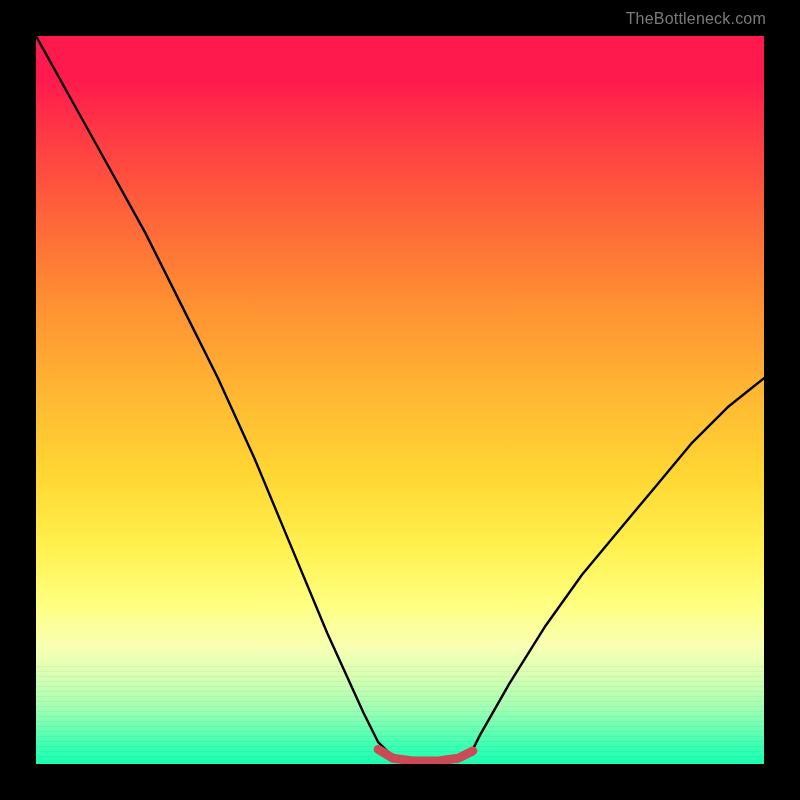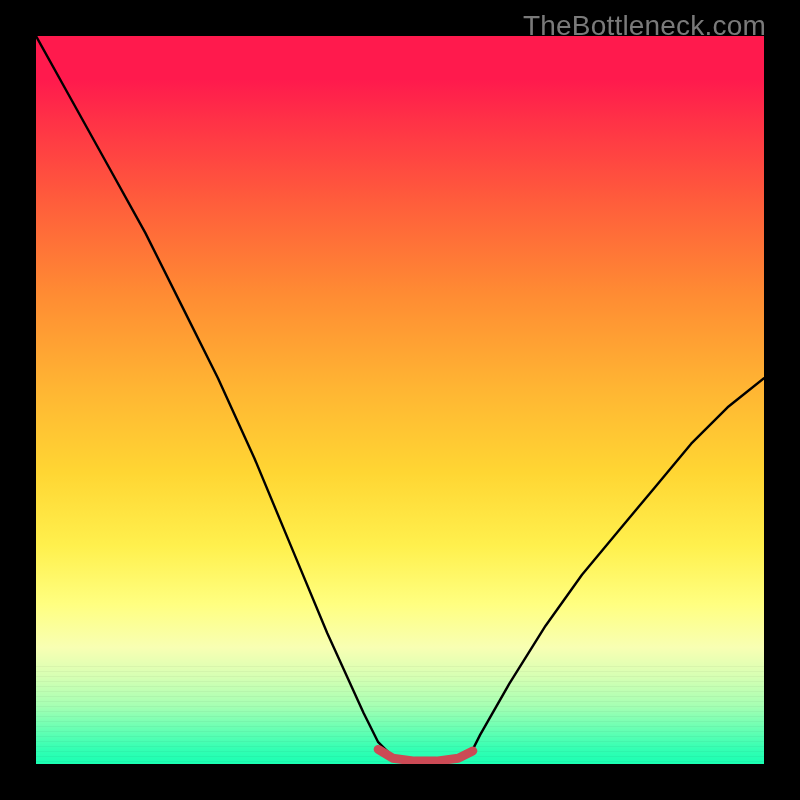--- a/index.html
+++ b/index.html
@@ -65,21 +65,21 @@
   }
   .curve {
     position: absolute;
     inset: 0;
   }
   .watermark {
     position: absolute;
     top: 10px;
     right: 34px;
     color: #7a7a7a;
-    font-size: 28px;
+    font-size: 16px;
     letter-spacing: 0.2px;
   }
 </style>
 </head>
 <body>
 
 <div class="frame">
 
   <div class="watermark">TheBottleneck.com</div>
 

